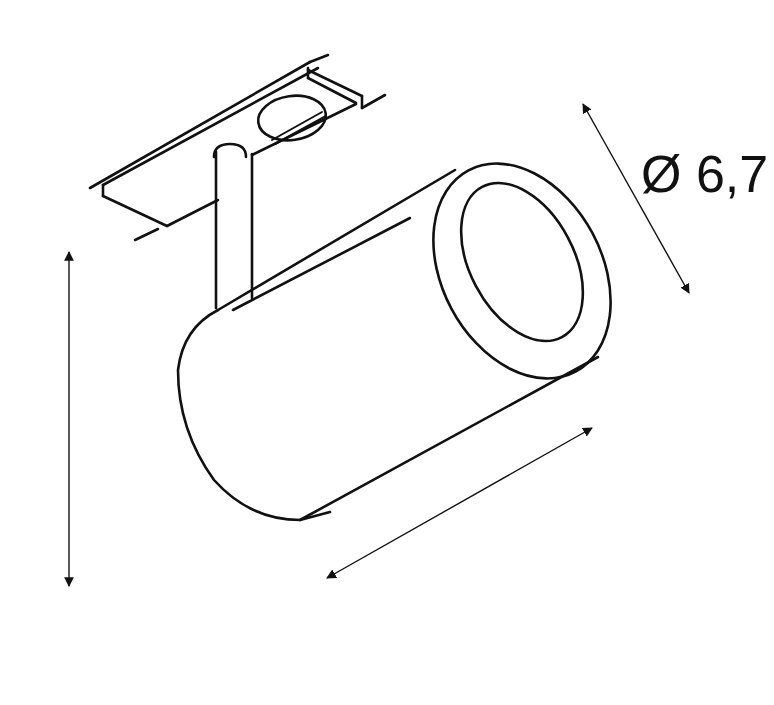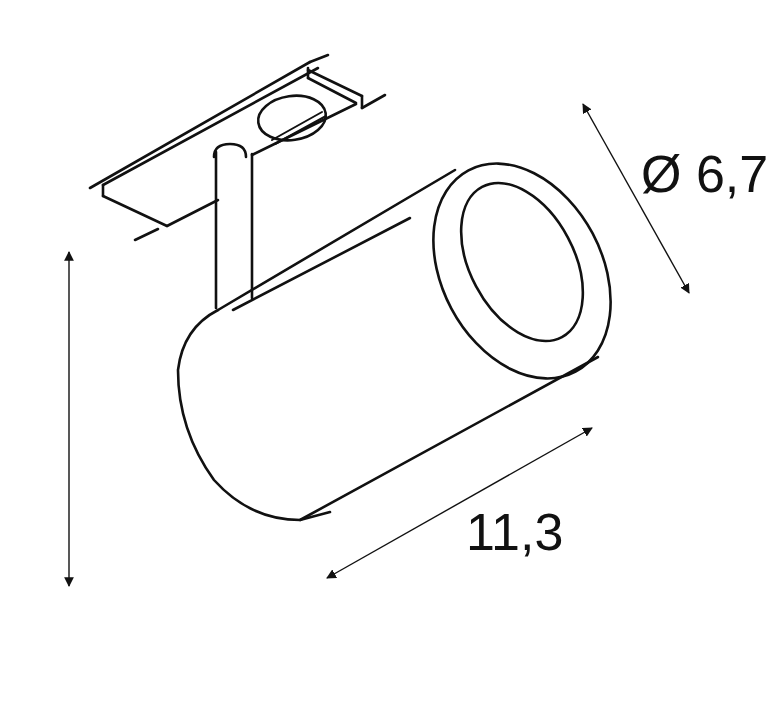--- a/index.html
+++ b/index.html
@@ -70,15 +70,14 @@
       </g>
     </g>
 
     <g stroke="#111" stroke-width="1.4" fill="none">
       <line x1="69" y1="252" x2="69" y2="586" marker-start="url(#arrow)" marker-end="url(#arrow)"></line>
       <line x1="327" y1="578" x2="592" y2="428" marker-start="url(#arrow)" marker-end="url(#arrow)"></line>
       <line x1="583" y1="104" x2="689" y2="293" marker-start="url(#arrow)" marker-end="url(#arrow)"></line>
     </g>
   </svg>
 
-  <div class="dim-label" id="label-length">11,3</div>
   <div class="dim-label" id="label-diameter">Ø 6,7</div>
 </div>
 
 </body></html>

